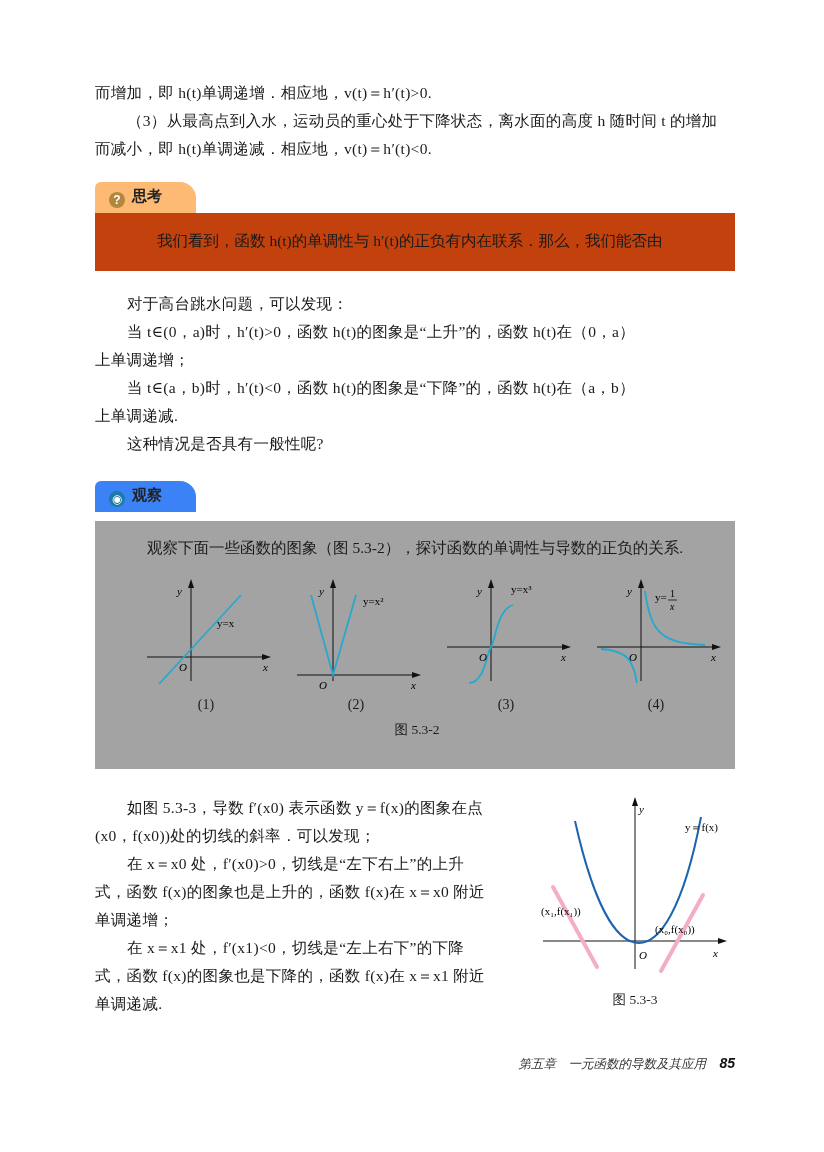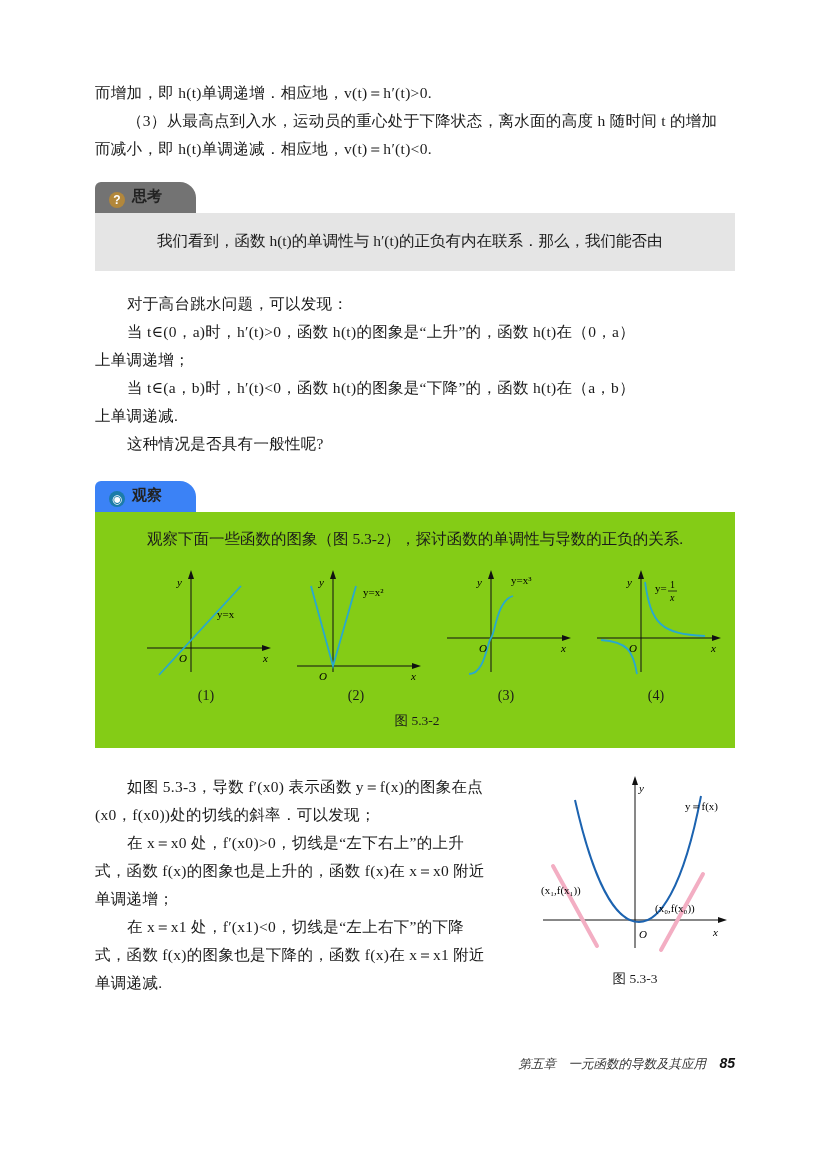--- a/index.html
+++ b/index.html
@@ -37,34 +37,35 @@
     color:#222;
     border-top-left-radius:6px;
     border-top-right-radius:16px;
     position:relative;
   }
   .tab .dot{
     display:inline-block;width:16px;height:16px;border-radius:50%;
     vertical-align:-3px;margin-right:7px;text-align:center;
     font-size:12px;line-height:16px;color:#fff;font-weight:bold;
   }
-  .tab-think{ background:#737373; }
+  .tab-think{ background:#fdba74; }
   .tab-think .dot{ background:#b2873b; }
   .tab-observe{ background:#3b82f6; }
   .tab-observe .dot{ background:#1c7ca8; }
 
   .box-think{
-    background:#e5e5e5;
+    background:#c2410c;
     padding:14px 26px 16px 30px;
     font-size:15.5px;
     line-height:28px;
   }
   .box-observe{
-    background:#84cc16;
-    padding:14px 26px 16px 30px;
+    background:#a3a3a3;
+    padding:14px 26px 28px 30px;
+    margin-top:9px;
   }
   .box-observe .cap{
     font-size:15.5px;line-height:26px;margin:0 0 6px 0;padding-left:22px;
   }
 
   
   .graphs{
     display:flex;justify-content:space-between;align-items:flex-start;
     padding:4px 6px 0 6px;
   }

